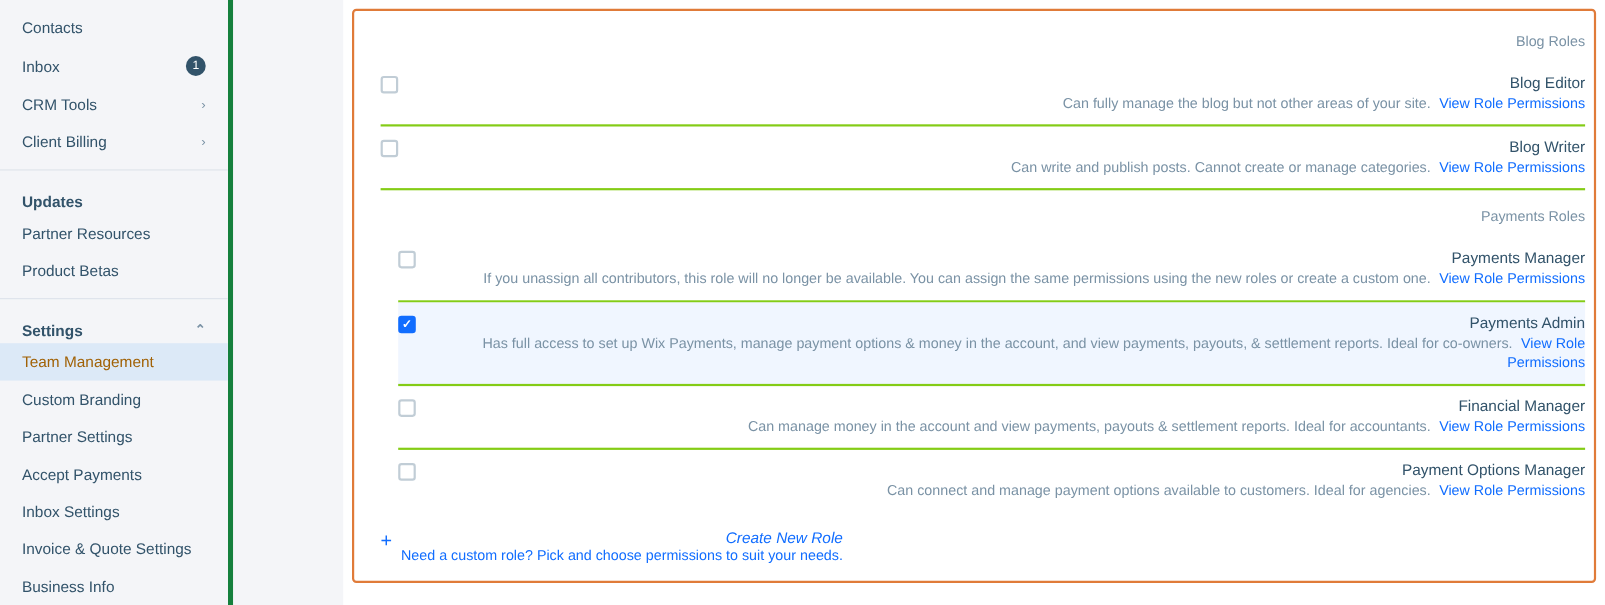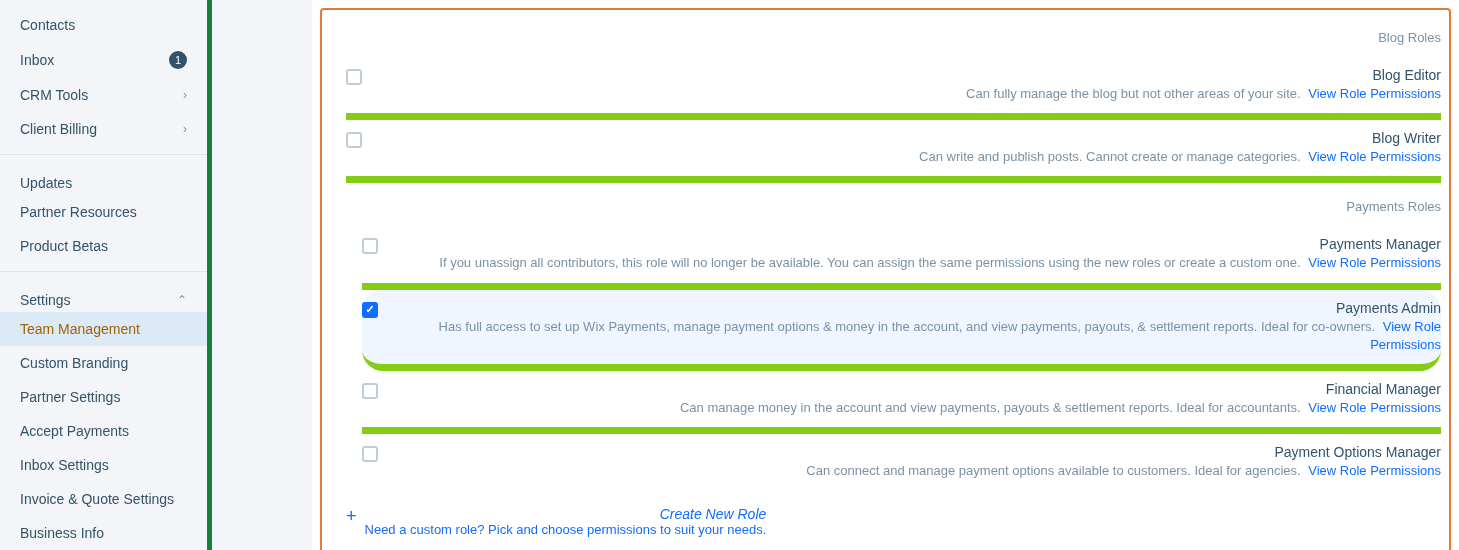--- a/index.html
+++ b/index.html
@@ -39,21 +39,21 @@
       align-items: center;
       justify-content: center;
     }
     .sidebar-item .chevron {
       color: #7a92a5;
       font-size: 12px;
     }
     .sidebar-section-label {
       padding: 12px 20px 4px 20px;
       font-size: 14px;
-      font-weight: 400;
+      font-weight: 700;
       color: #32536a;
     }
     .sidebar-divider {
       height: 1px;
       background: #dde3ea;
       margin: 8px 0;
     }
 
     
     .main {
@@ -73,21 +73,21 @@
     .section-label {
       font-size: 13px;
       color: #7a92a5;
       margin-bottom: 12px;
       margin-top: 4px;
     }
     .role-item {
       display: flex;
       align-items: flex-start;
       padding: 10px 0;
-      border-bottom: 7px solid #84cc16;
+      border-bottom: 2px solid #84cc16;
     }
     .role-item:last-child { border-bottom: none; }
     .checkbox-wrap {
       margin-right: 12px;
       margin-top: 2px;
       flex-shrink: 0;
     }
     .checkbox {
       width: 16px;
       height: 16px;
@@ -254,21 +254,21 @@
         </div>
         <div class="role-content">
           <div class="role-name">Payments Manager</div>
           <div class="role-desc">
             <span>If you unassign all contributors, this role will no longer be available. You can assign the same permissions using the new roles or create a custom one.</span>
             <a class="role-link" href="#">View Role Permissions</a>
           </div>
         </div>
       </div>
 
-      <div class="role-item" style="background:#f0f6ff;border-radius:21px;">
+      <div class="role-item" style="background:#f0f6ff;">
         <div class="checkbox-wrap">
           <div class="checkbox checked"></div>
         </div>
         <div class="role-content">
           <div class="role-name">Payments Admin</div>
           <div class="role-desc">
             <span>Has full access to set up Wix Payments, manage payment options &amp; money in the account, and view payments, payouts, &amp; settlement reports. Ideal for co-owners.</span>
             <a class="role-link" href="#">View Role Permissions</a>
           </div>
         </div>

